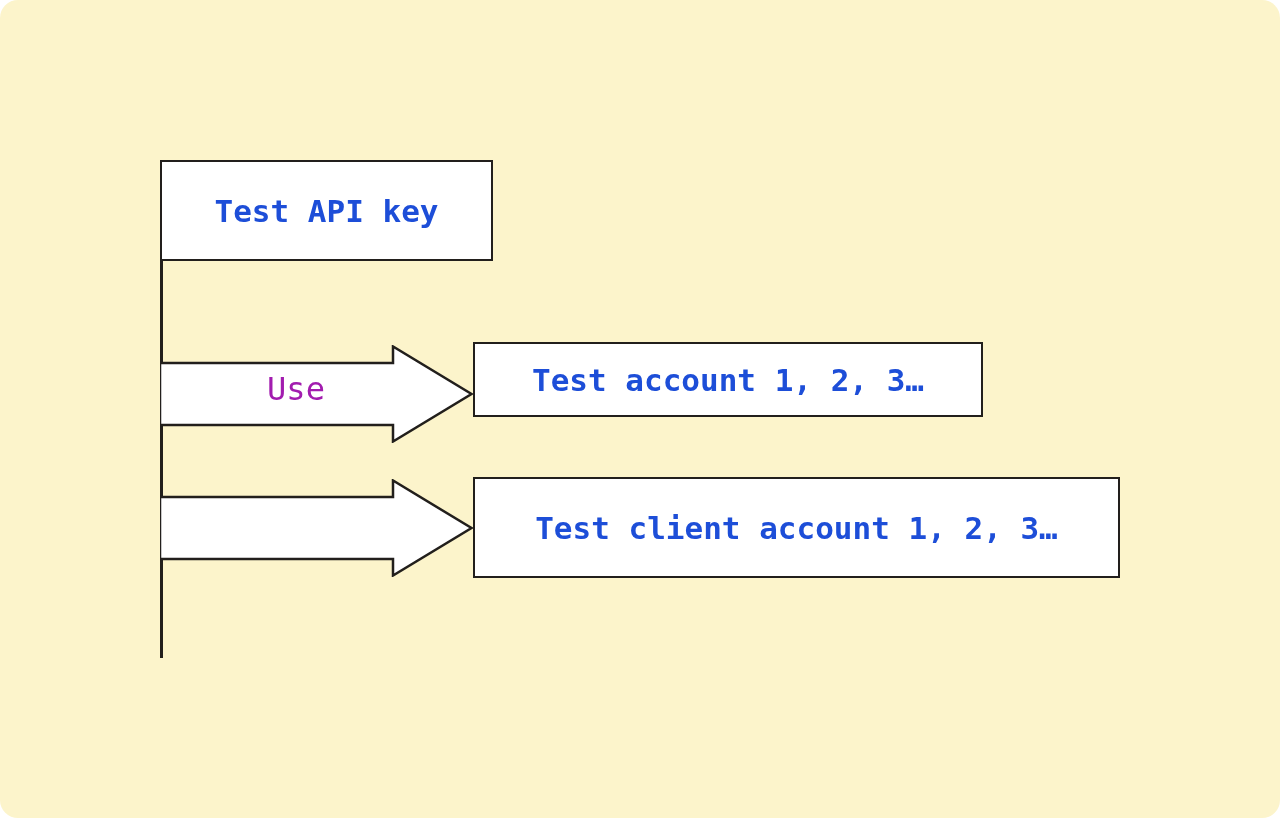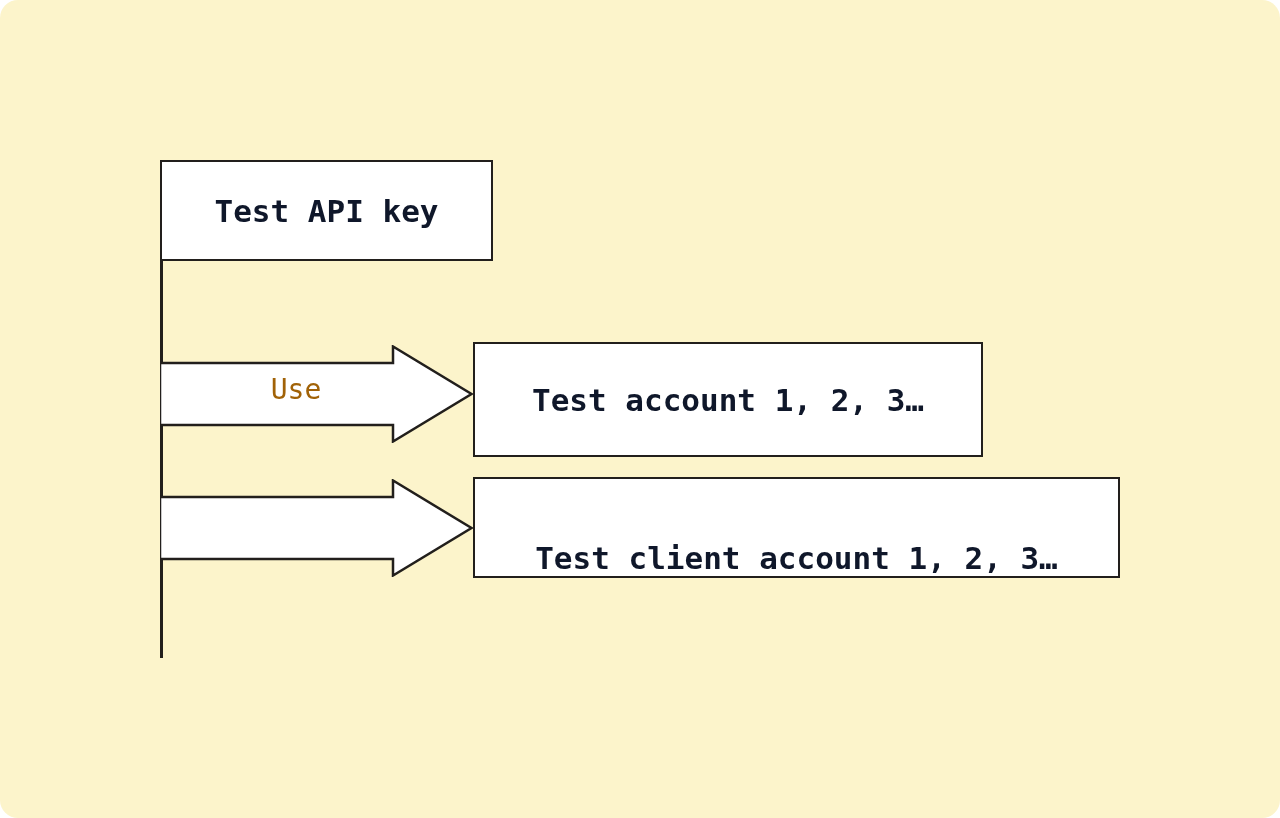--- a/index.html
+++ b/index.html
@@ -30,47 +30,47 @@
   .node {
     position: absolute;
     box-sizing: border-box;
     background: #ffffff;
     border: 2.5px solid #221F1C;
     display: flex;
     align-items: center;
     justify-content: center;
     font-weight: 700;
     font-size: 31px;
-    color: #0f172a;
+    color: #1d4ed8;
     letter-spacing: 0px;
     white-space: nowrap;
   }
   .node-root   { left: 160px; top: 160px; width: 333px; height: 101px; }
-  .node-box-1  { left: 473px; top: 342px; width: 510px; height: 115px; }
-  .node-box-2  { left: 473px; top: 477px; width: 647px; height: 101px; align-items: flex-end; }
+  .node-box-1  { left: 473px; top: 342px; width: 510px; height: 75px; }
+  .node-box-2  { left: 473px; top: 477px; width: 647px; height: 101px; }
   .arrow {
     position: absolute;
     width: 314px;
     height: 98px;
   }
   .arrow-1 { left: 160px; top: 345px; }
   .arrow-2 { left: 160px; top: 479px; }
   .arrow svg { display: block; }
   .arrow-label {
     position: absolute;
     left: 0;
     top: 18px;
     width: 272px;
     height: 52px;
     display: flex;
     align-items: center;
     justify-content: center;
     font-weight: 400;
-    font-size: 28px;
-    color: #a16207;
+    font-size: 32px;
+    color: #a21caf;
     white-space: nowrap;
   }
 </style>
 </head>
 <body>
 
 <div class="card">
 
   <div class="vline"></div>
 

